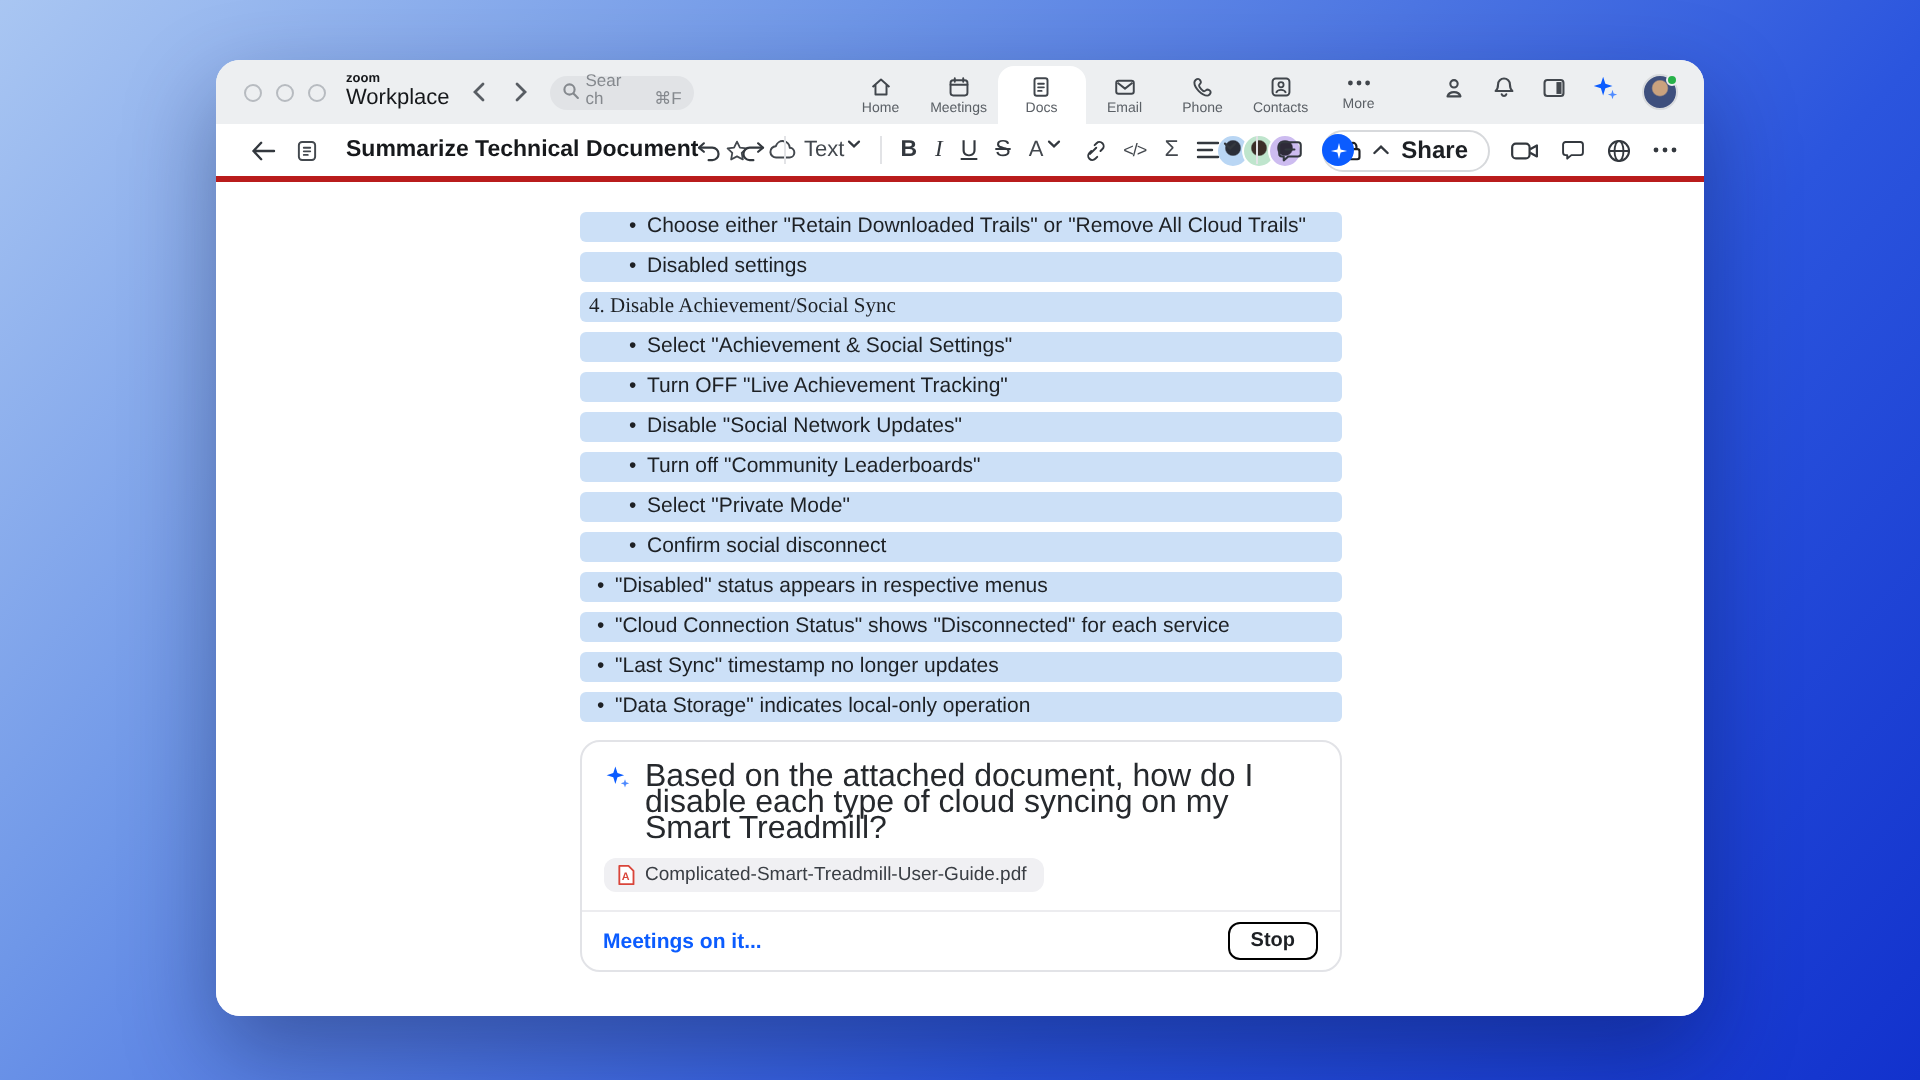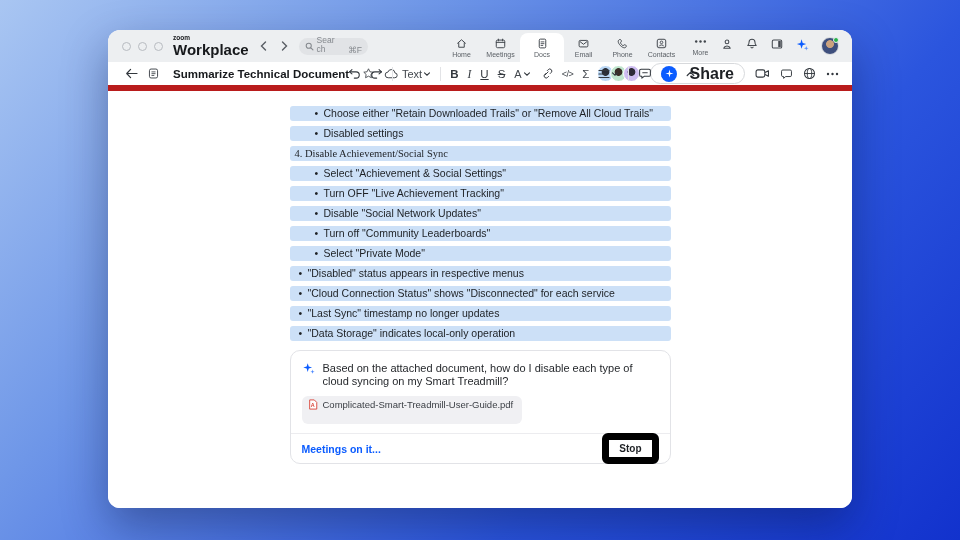--- a/index.html
+++ b/index.html
@@ -16,21 +16,21 @@
   }
   
   .titlebar {
     height:32px; background:#edeff1; display:flex; align-items:center;
     padding-left:14px; position:relative;
   }
   .traffic { display:flex; gap:7px; margin-right:10px; }
   .traffic span { width:9px; height:9px; border-radius:50%; border:1.4px solid #b7bbc0; display:block; }
   .brand { line-height:1; margin-right:10px; }
   .brand .b1 { font-size:6.5px; font-weight:bold; color:#16181b; display:block; }
-  .brand .b2 { font-size:15px; font-weight:bold; color:#16181b; display:block; margin-top:1px; }
+  .brand .b2 { font-size:11px; font-weight:normal; color:#16181b; display:block; margin-top:1px; }
   .navchev { display:flex; gap:12px; margin-right:10px; color:#585d63; }
   .navchev svg { display:block; }
   .searchpill {
     width:72px; height:17px; background:#e1e3e6; border-radius:9px;
     display:flex; align-items:flex-end; padding:2px 6px 0 6px; gap:3px; position:relative;
   }
   .searchpill .stxt { font-size:8.5px; color:#85898e; width:22px; word-break:break-all; line-height:1.1; }
   .searchpill .skey { font-size:8.5px; color:#85898e; margin-left:auto; }
   .tabs { display:flex; align-items:flex-end; height:32px; margin-left:74px; }
   .tab {
@@ -47,77 +47,77 @@
     width:18px; height:18px; border-radius:50%; position:relative;
     background:radial-gradient(circle at 50% 38%, #caa27e 0 28%, #3e4f7d 34%);
     border:1px solid #d8dadd;
   }
   .avatar-self .presence {
     position:absolute; right:-1px; top:-1px; width:6px; height:6px; border-radius:50%;
     background:#28b24a; border:1px solid #edeff1;
   }
   
   .doctoolbar {
-    height:29px; background:#fff; border-bottom:6px solid #b91c1c;
+    height:29px; background:#fff; border-bottom:3px solid #b91c1c;
     display:flex; align-items:center; padding:0 13px 0 17px; gap:8px; position:relative;
   }
   .doctoolbar .grp { display:flex; align-items:center; gap:9px; }
   .doc-title { font-size:11.5px; font-weight:600; color:#17191c; margin:0 4px 0 4px; white-space:nowrap; }
-  .tbtn { display:flex; align-items:center; justify-content:center; color:#43484e; }
+  .tbtn { display:flex; justify-content:center; color:#43484e; }
   .tbtn.txt { font-size:11px; }
   .sep { width:1px; height:14px; background:#e2e3e6; }
   .center-grp { position:absolute; left:240px; display:flex; align-items:center; gap:9px; }
   .fmt { font-size:11.5px; color:#33383e; font-family:"Liberation Serif","DejaVu Serif",serif; }
   .fmt.b { font-weight:bold; font-family:"Liberation Sans",sans-serif; }
   .fmt.i { font-style:italic; }
   .fmt.u { text-decoration:underline; font-family:"Liberation Sans",sans-serif; }
   .fmt.s { text-decoration:line-through; font-family:"Liberation Sans",sans-serif; }
   .chev { margin-left:1px; }
   .bluecircle {
     width:16px; height:16px; border-radius:50%; background:var(--accent,#0b5cff);
     display:flex; align-items:center; justify-content:center;
   }
   .right-grp { margin-left:auto; display:flex; align-items:center; gap:10px; }
   .collab { display:flex; }
   .collab .cav { width:17px; height:17px; border-radius:50%; border:1.5px solid #fff; margin-left:-4px; overflow:hidden; }
   .collab .cav:first-child { margin-left:0; }
   .share-btn {
     display:flex; align-items:center; gap:20px; border:1px solid #d7d9dc; border-radius:13px;
-    height:21px; padding:0 10px; font-size:16px; font-weight:600; color:#1d2024; background:#fff;
+    height:21px; padding:0 10px; font-size:12px; font-weight:600; color:#1d2024; background:#fff;
   }
   
   .canvas { height:calc(100% - 61px); background:#fff; overflow:hidden; }
   .content { width:381px; margin:0 auto; padding-top:15px; }
   .line {
     height:15px; border-radius:3px; margin-bottom:5px; background:var(--highlight,#cce0f7);
     font-size:10.5px; line-height:15px; color:#1d2024; position:relative; white-space:nowrap;
   }
   .line.plain { padding-left:5px;font-family:Liberation Serif, serif; }
   .line.bullet-deep { padding-left:34px; }
   .line.bullet-deep::before { content:"•"; position:absolute; left:25px; color:#1d2024; }
   .line.bullet-shallow { padding-left:18px; }
   .line.bullet-shallow::before { content:"•"; position:absolute; left:9px; color:#1d2024; }
   
   .ai-box {
     margin-top:9px; border:1px solid #e2e3e7; border-radius:10px; background:#fff;
     padding:10px 11px 0 11px;
   }
   .ai-prompt-row { display:flex; align-items:flex-start; gap:7px; }
-  .ai-prompt { font-size:11px; color:#26292d; line-height:13px; padding-top:1px; }
+  .ai-prompt { font-size:16px; color:#26292d; line-height:13px; padding-top:1px; }
   .ai-chip {
     display:inline-flex; align-items:center; gap:5px; background:#f0f0f3; border-radius:6px;
-    padding:3px 9px 14px 6px; margin:8px 0 9px 0; font-size:9.5px; color:#3a3e44;justify-content:flex-end;
+    padding:3px 9px 3px 6px; margin:8px 0 9px 0; font-size:9.5px; color:#3a3e44;justify-content:flex-end;
   }
   .ai-status-row {
     border-top:1px solid #ececef; display:flex; align-items:center; justify-content:space-between;
     height:30px; margin:0 -11px; padding:0 11px;
   }
   .ai-status { font-size:10.5px; font-weight:bold; color:var(--accent,#0b5cff); }
   .stop-btn {
-    border:7px solid #000000; border-radius:6px; background:#fff; font-size:10px; font-weight:bold;
+    border:1px solid #000000; border-radius:6px; background:#fff; font-size:10px; font-weight:bold;
     color:#1d2024; padding:3px 10px; font-family:inherit;
   }
 </style>
 </head>
 <body>
 
 <div class="window">
 
   <div class="titlebar">
     <div class="traffic">
@@ -385,20 +385,21 @@
     <div class="content">
       <div id="doc-lines">
           <div class="line bullet-deep"><span>Choose either "Retain Downloaded Trails" or "Remove All Cloud Trails"</span></div>
           <div class="line bullet-deep"><span>Disabled settings</span></div>
           <div class="line plain"><span>4. Disable Achievement/Social Sync</span></div>
           <div class="line bullet-deep"><span>Select "Achievement &amp; Social Settings"</span></div>
           <div class="line bullet-deep"><span>Turn OFF "Live Achievement Tracking"</span></div>
           <div class="line bullet-deep"><span>Disable "Social Network Updates"</span></div>
           <div class="line bullet-deep"><span>Turn off "Community Leaderboards"</span></div>
           <div class="line bullet-deep"><span>Select "Private Mode"</span></div>
+          <div class="line bullet-deep"><span>Confirm social disconnect</span></div>
           <div class="line bullet-shallow"><span>"Disabled" status appears in respective menus</span></div>
           <div class="line bullet-shallow"><span>"Cloud Connection Status" shows "Disconnected" for each service</span></div>
           <div class="line bullet-shallow"><span>"Last Sync" timestamp no longer updates</span></div>
           <div class="line bullet-shallow"><span>"Data Storage" indicates local-only operation</span></div>
         </div>
 
       <div class="ai-box">
         <div class="ai-prompt-row">
           <span>
             <svg width="14" height="14" viewBox="0 0 16 16">

